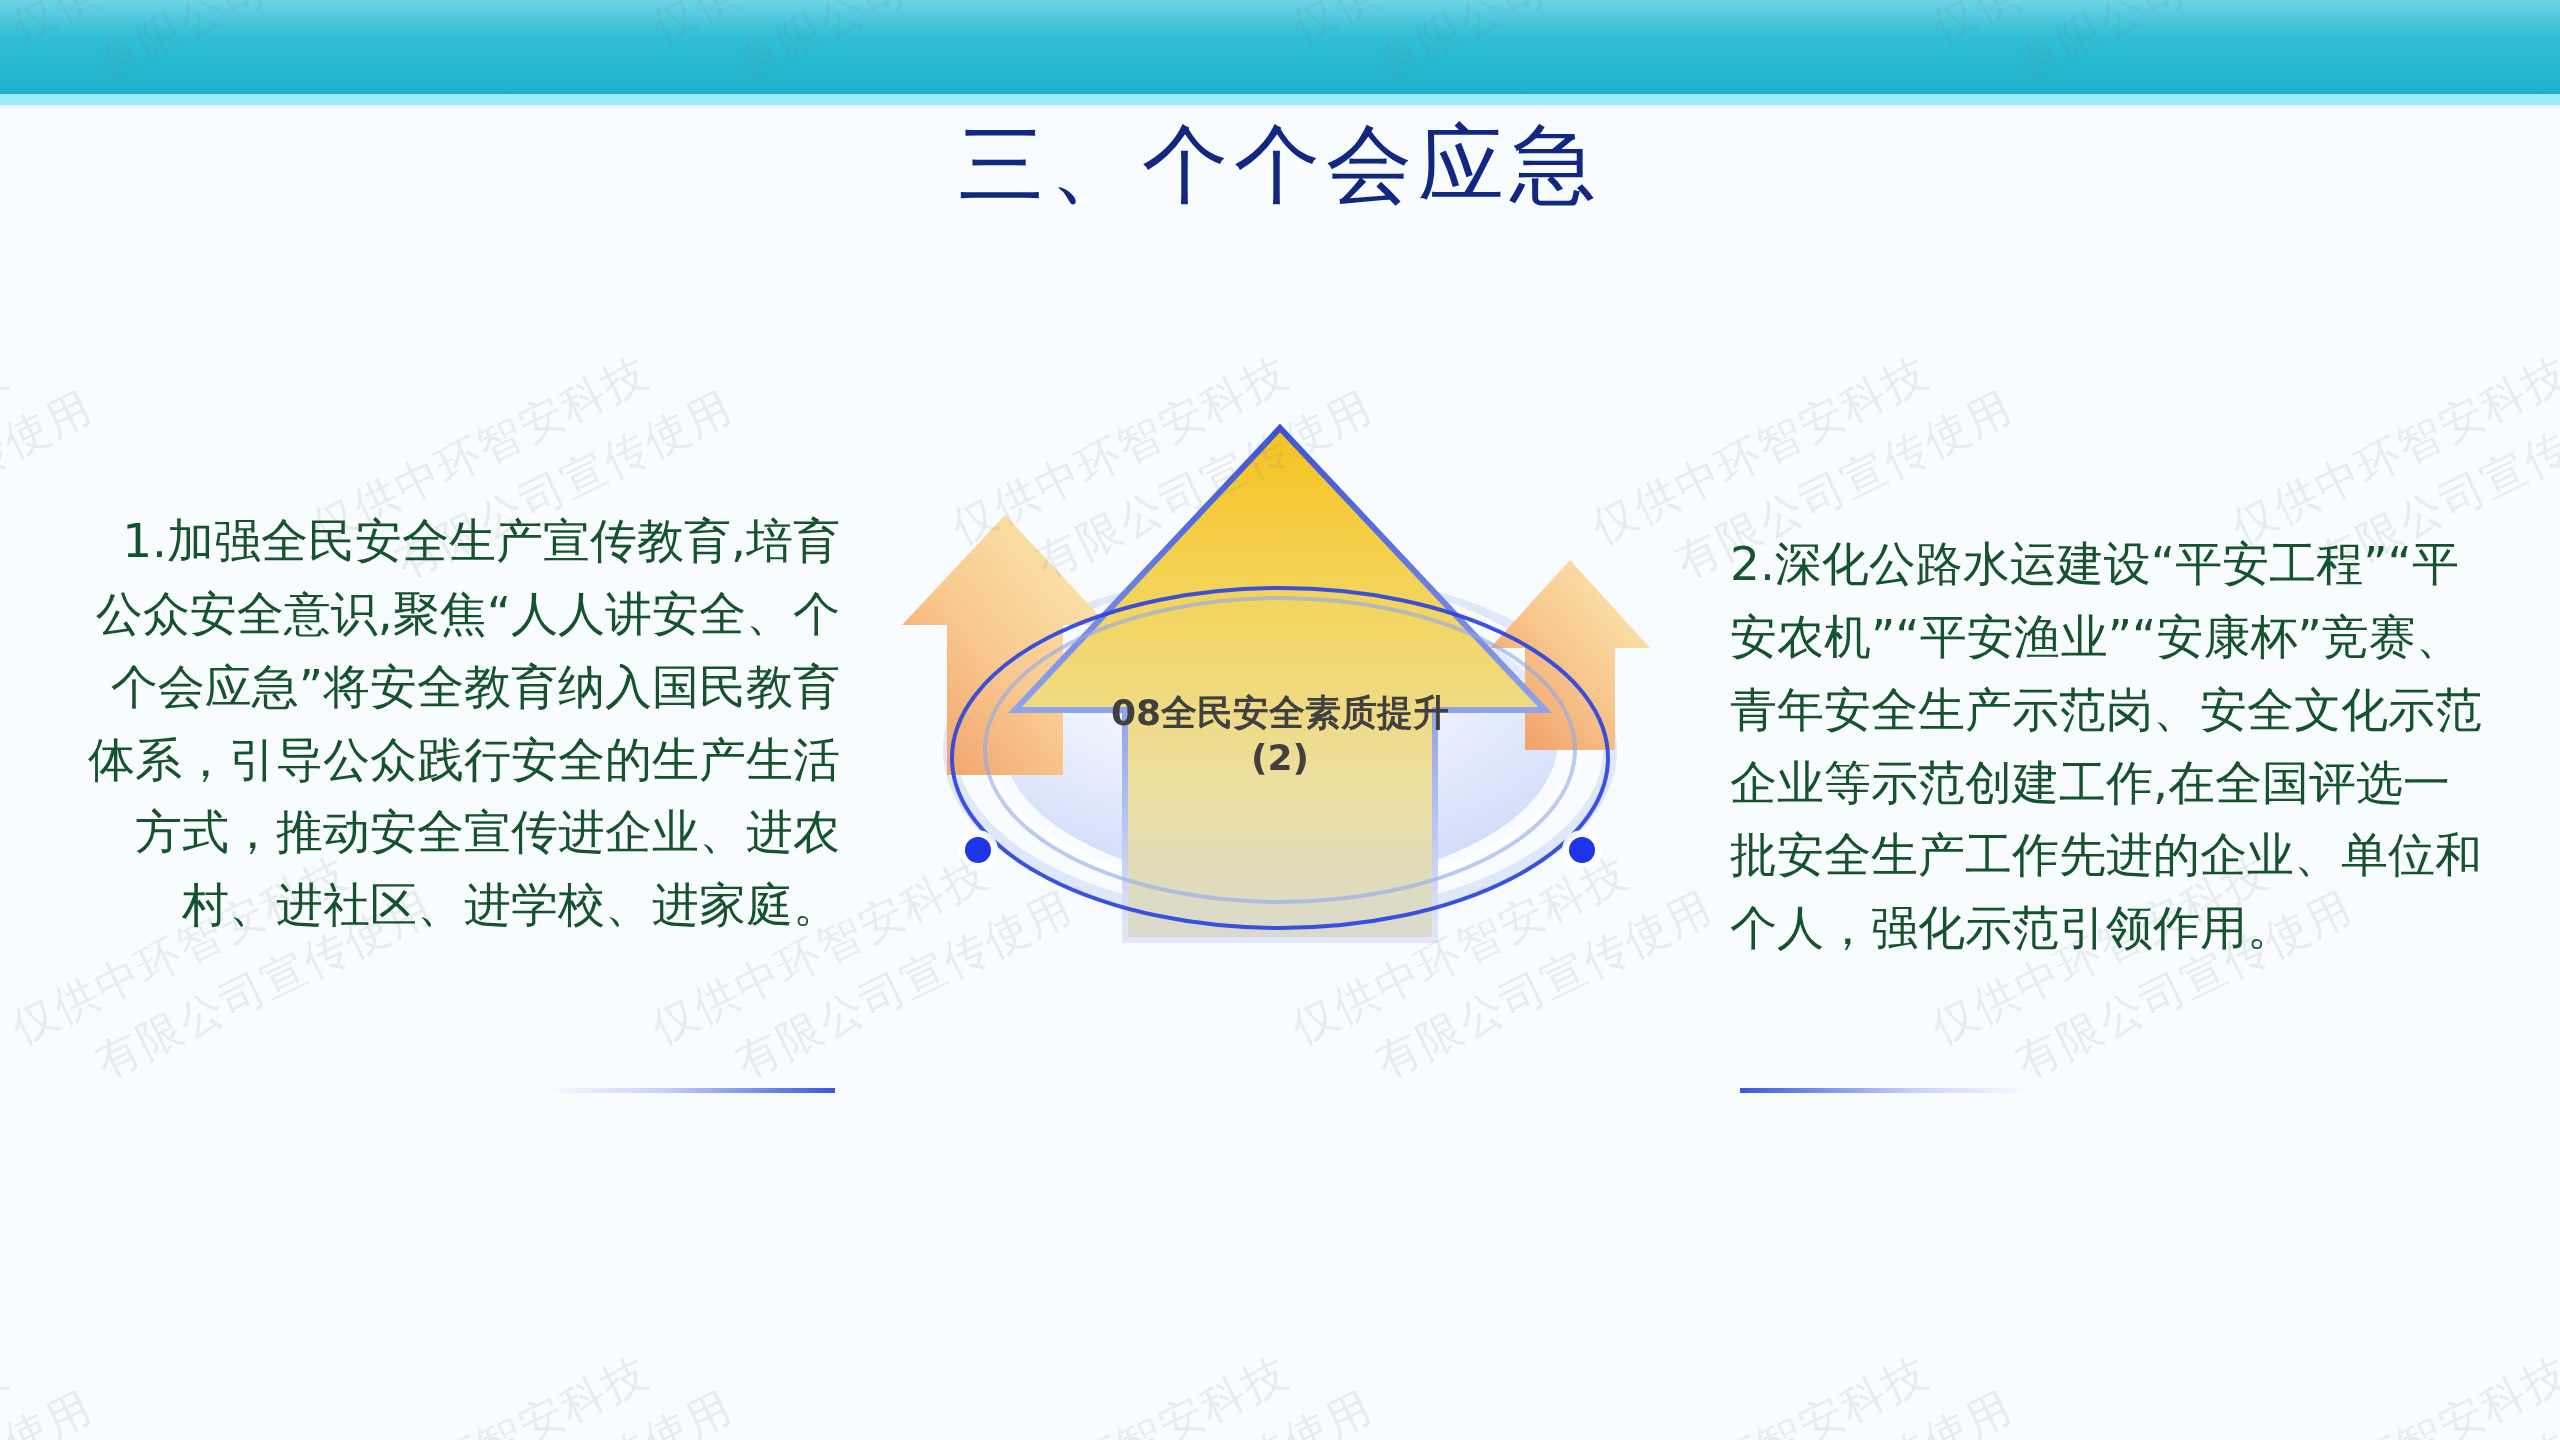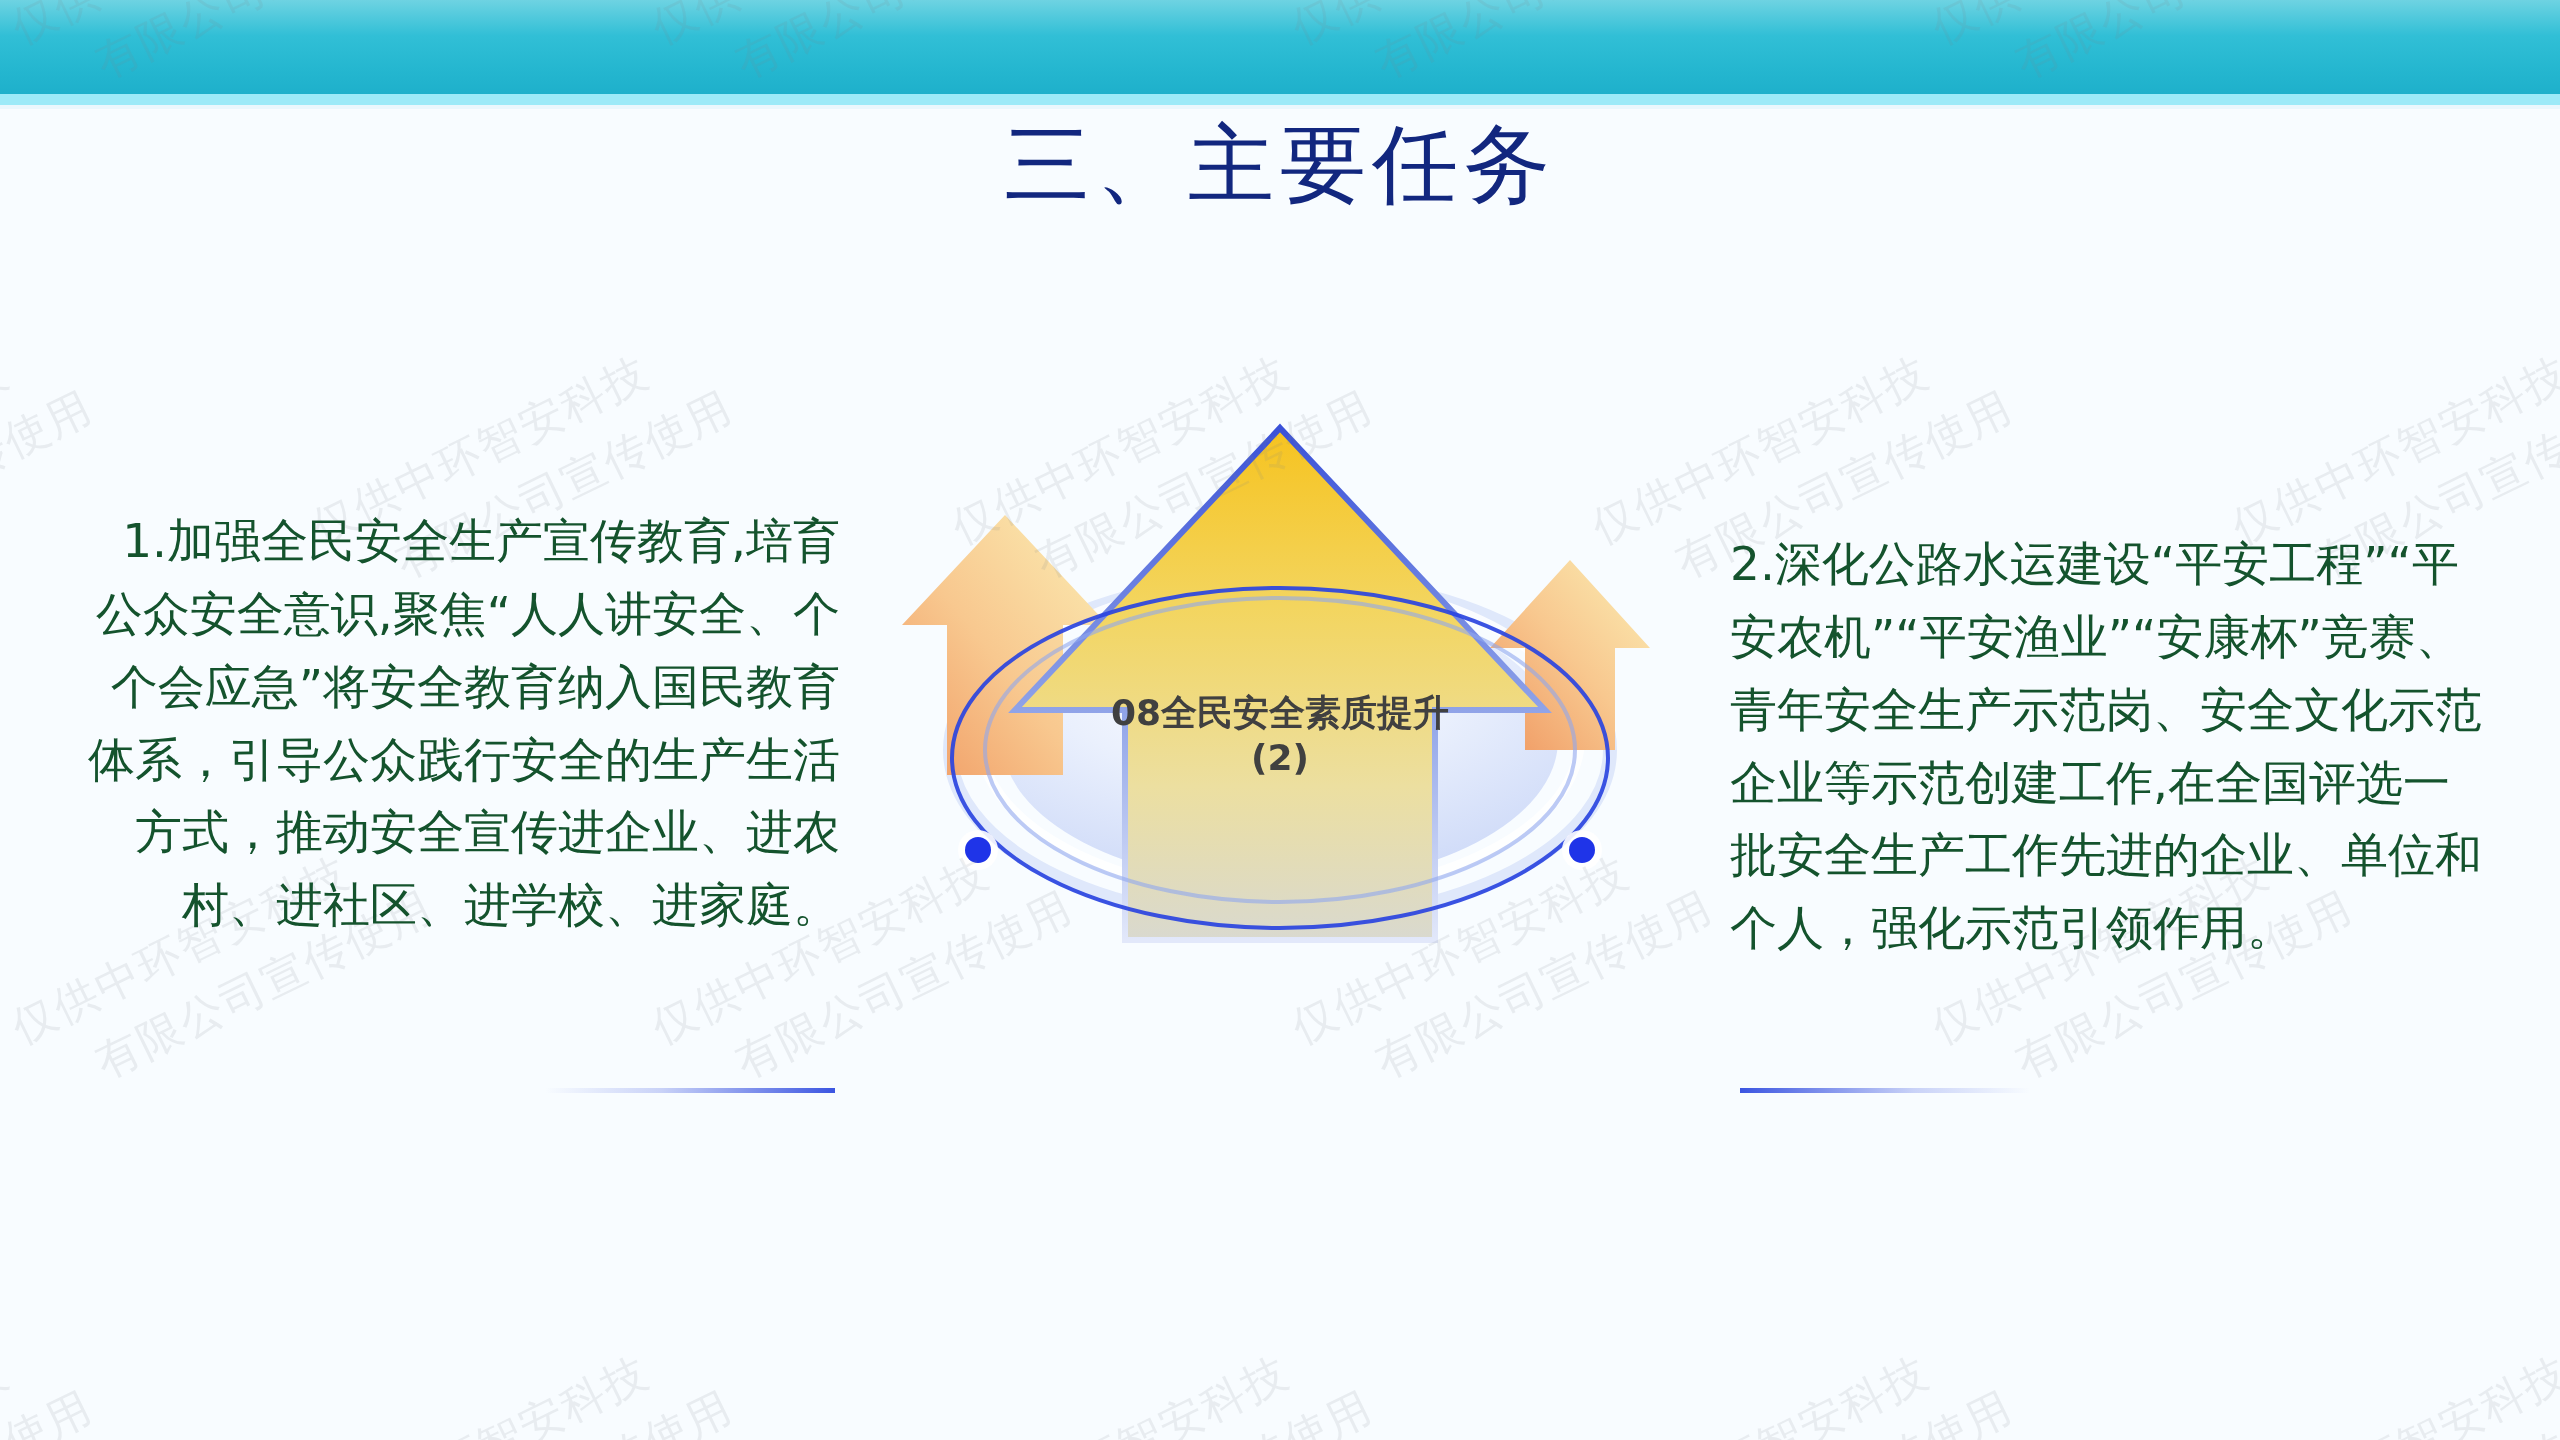--- a/index.html
+++ b/index.html
@@ -146,21 +146,21 @@
 </style>
 </head>
 <body>
 
 <div class="slide">
 
   <div class="header-band"></div>
   <div class="header-strip"></div>
   <div class="header-underline"></div>
 
-  <div class="page-title">三、主要任务</div>
+  <div class="page-title">三、个个会应急</div>
 
   <div class="center-graphic">
     <svg width="900" height="620" viewBox="0 0 900 620" xmlns="http://www.w3.org/2000/svg">
       <defs>
         <linearGradient id="gradSideArrow" x1="0" y1="1" x2="1" y2="0">
           <stop offset="0%" stop-color="#f09a63"></stop>
           <stop offset="45%" stop-color="#f8c88f"></stop>
           <stop offset="100%" stop-color="#fbeeb4"></stop>
         </linearGradient>
         <linearGradient id="gradSideArrowR" x1="0" y1="1" x2="1" y2="0">

